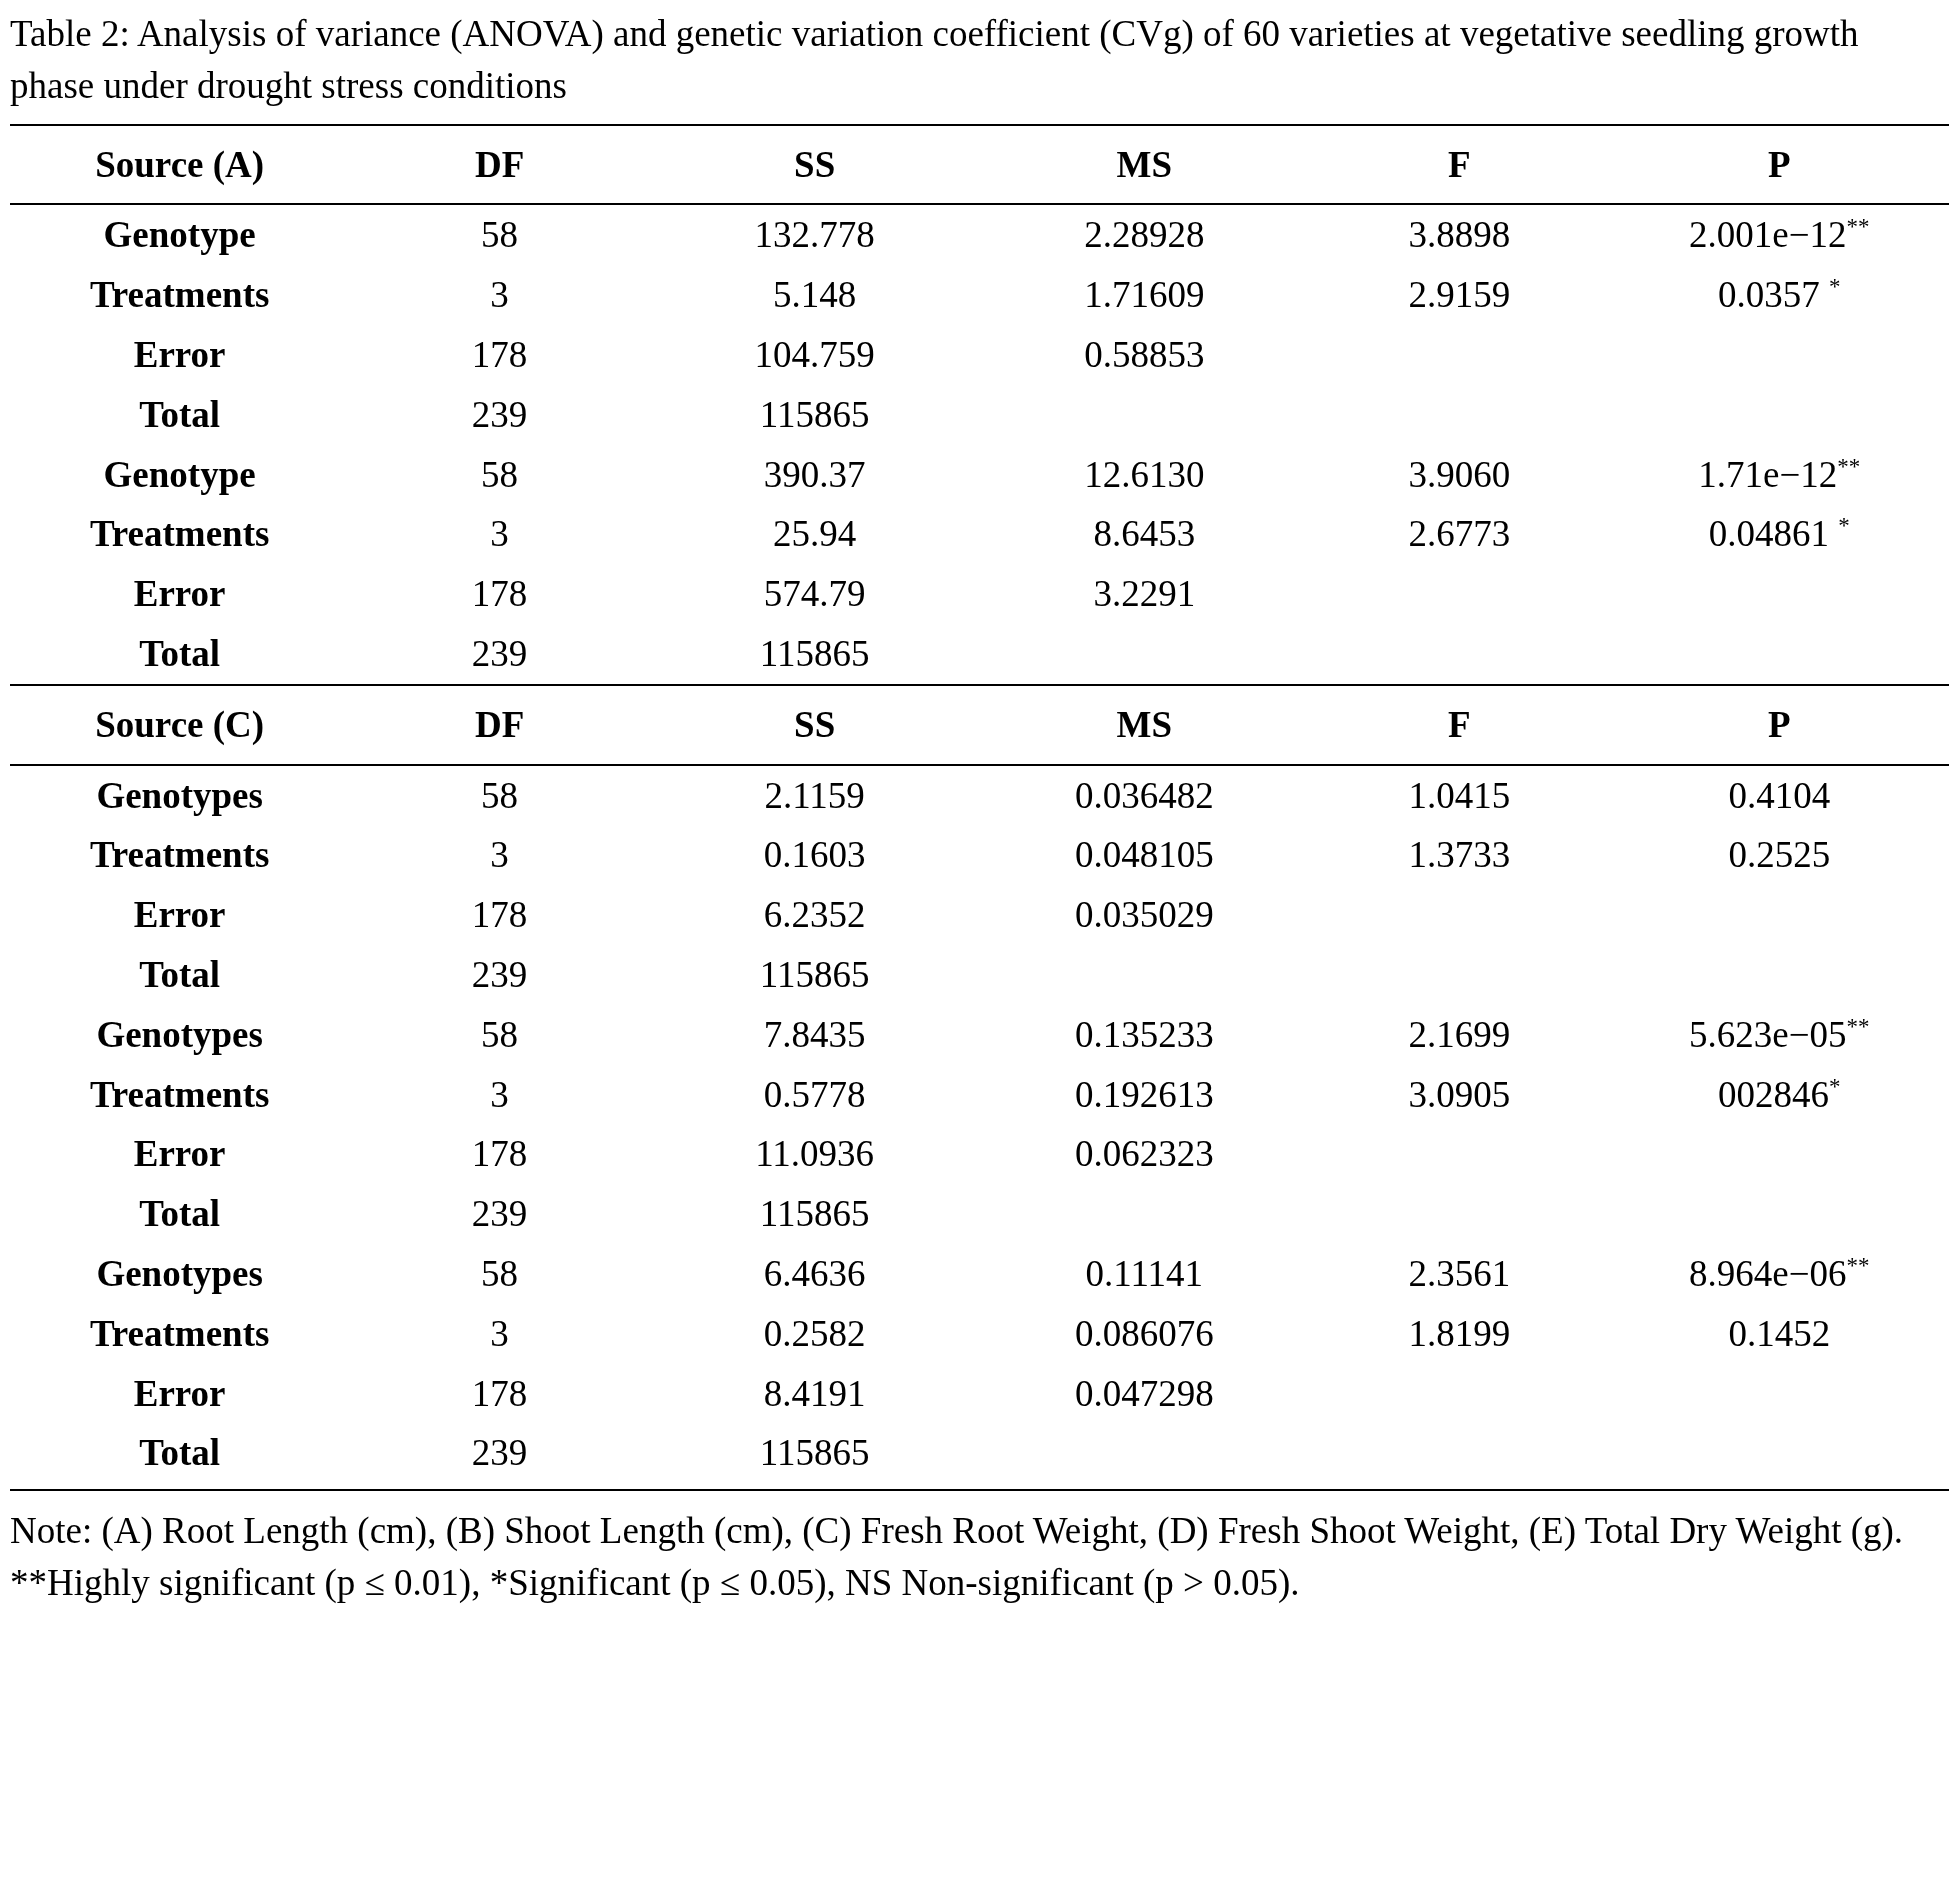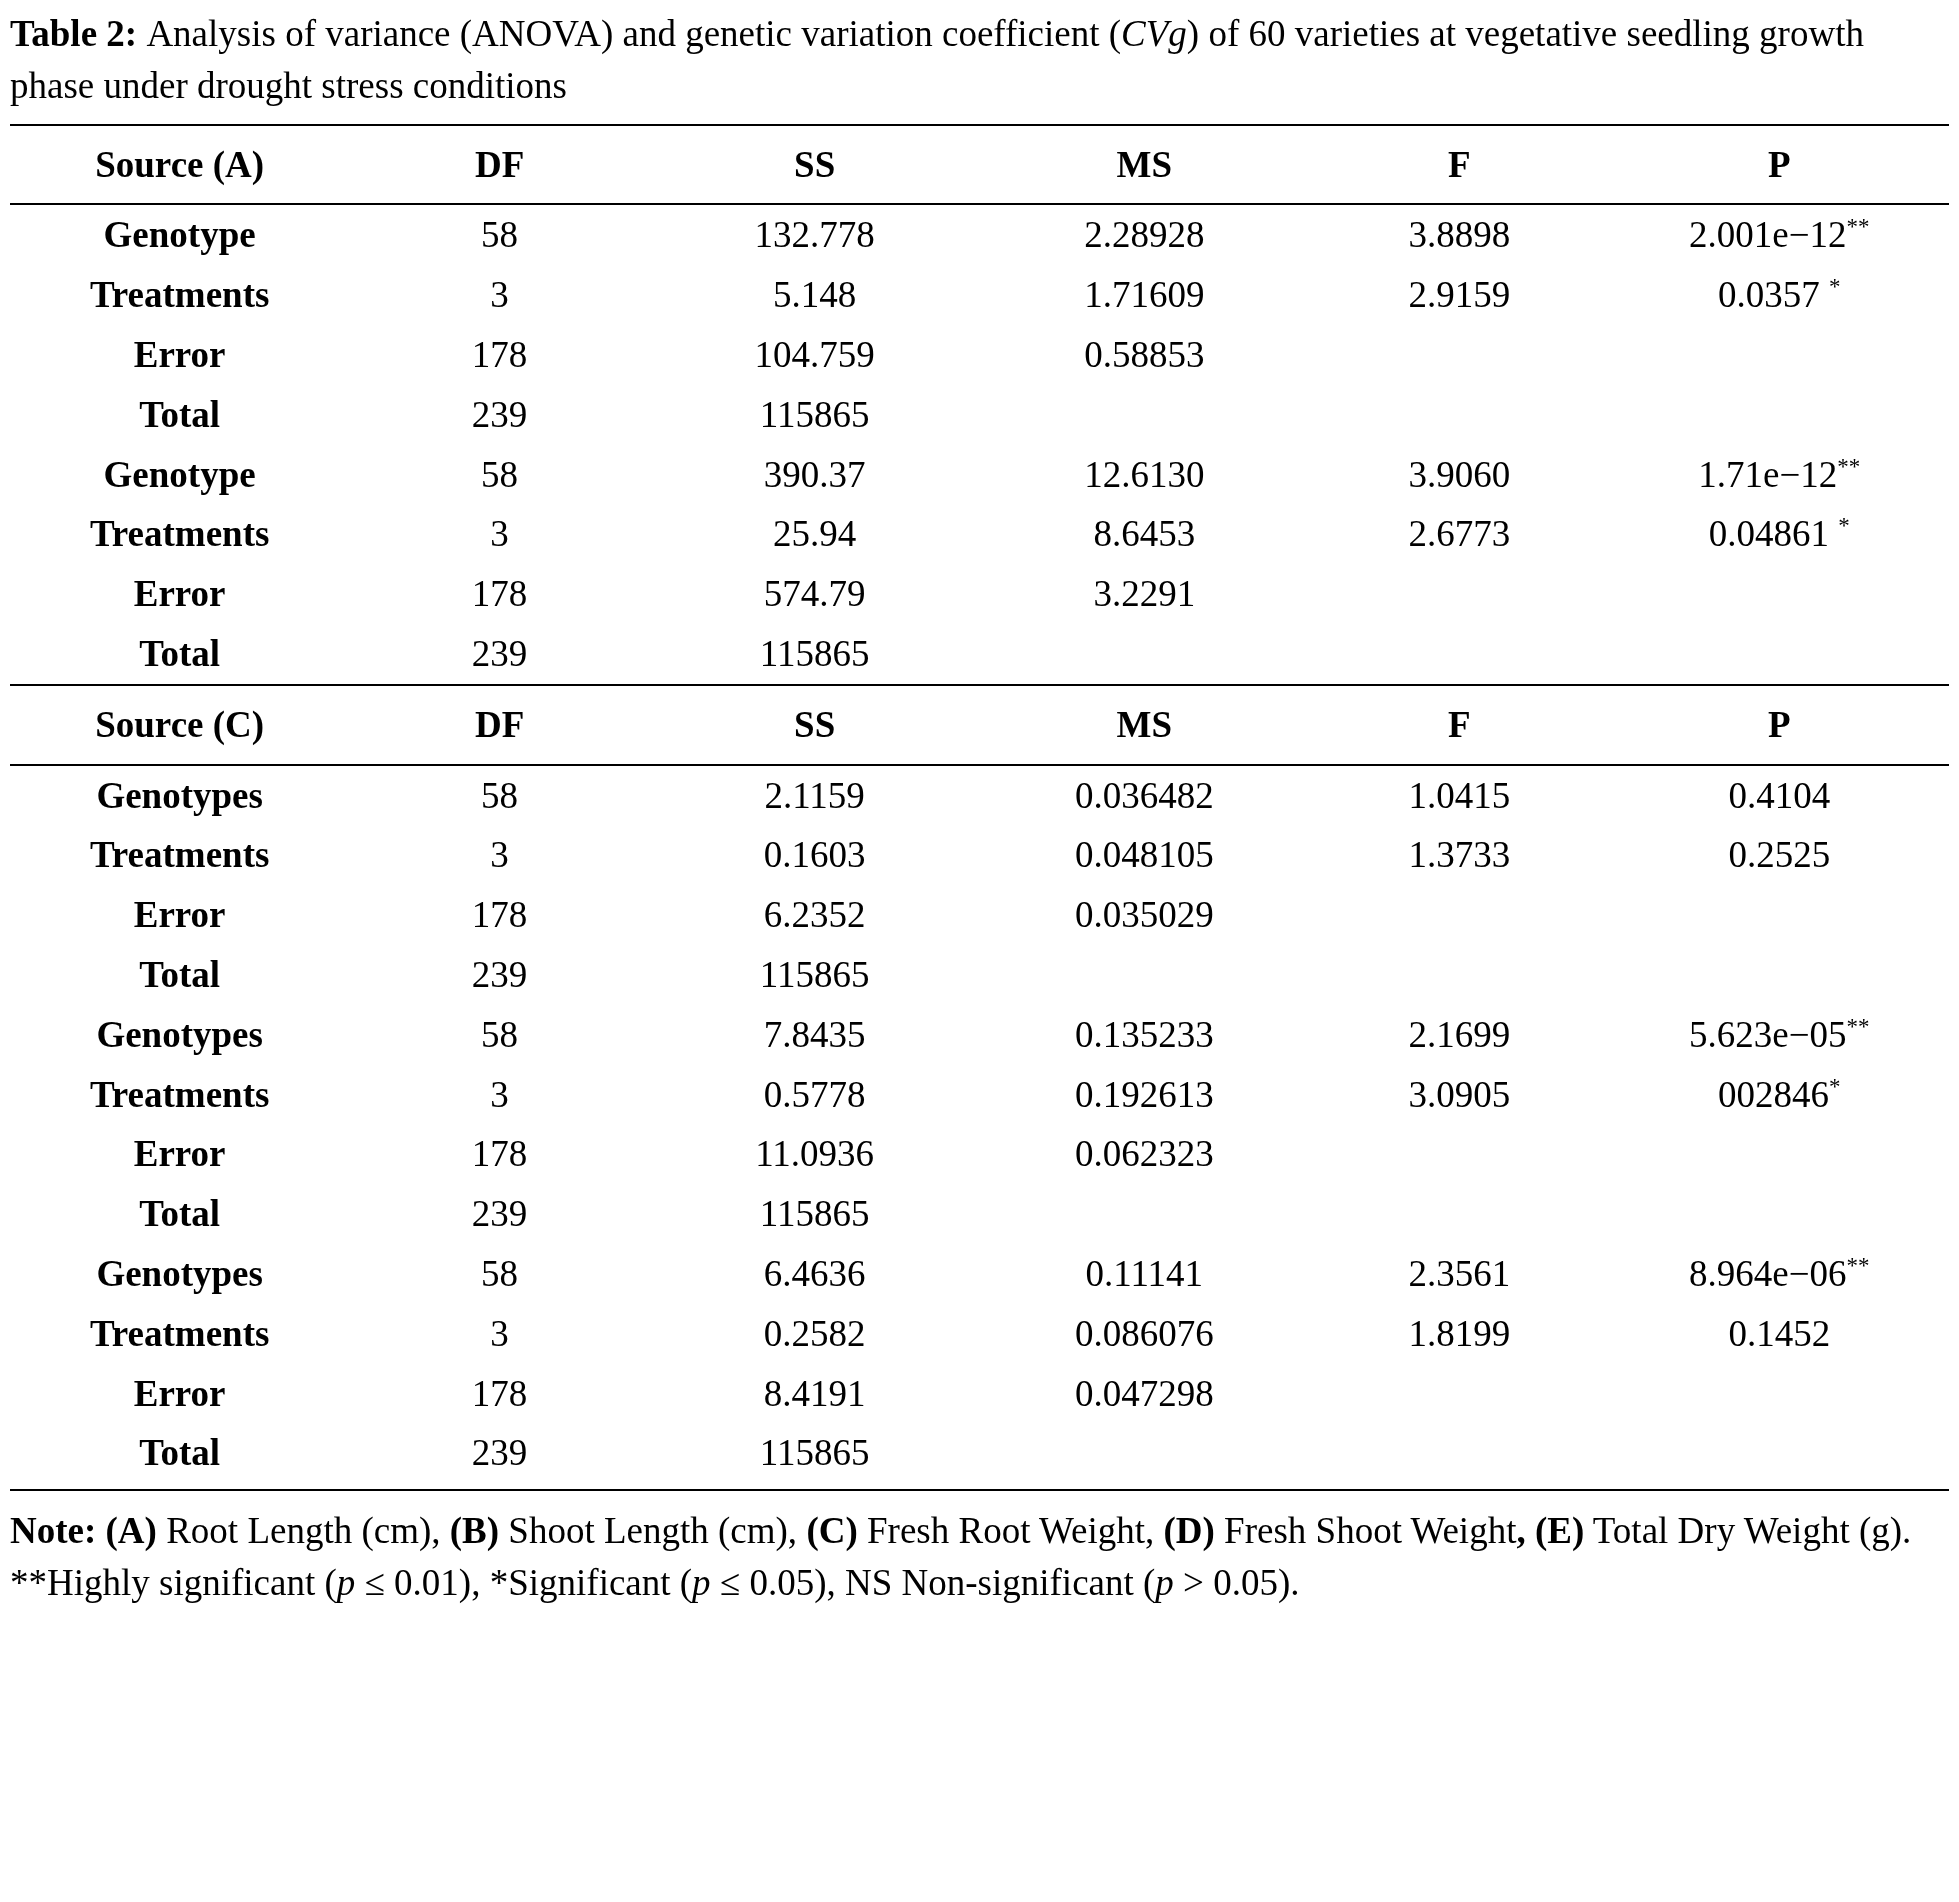--- a/index.html
+++ b/index.html
@@ -9,22 +9,22 @@
     color: #000000;
   }
   body {
     font-family: "Liberation Serif", "DejaVu Serif", serif;
     font-size: 37px;
     line-height: 1.4;
     padding: 8px 10px 10px 10px;
     box-sizing: border-box;
     width: 1959px;
   }
-  .b { font-weight: bold; }
-  .i { font-style: italic; }
+  .b { font-weight: normal; }
+  .i { }
   .caption {
     margin: 0 0 12px 0;
   }
   table.anova {
     width: 100%;
     border-collapse: collapse;
     table-layout: fixed;
   }
   table.anova th, table.anova td {
     text-align: center;

